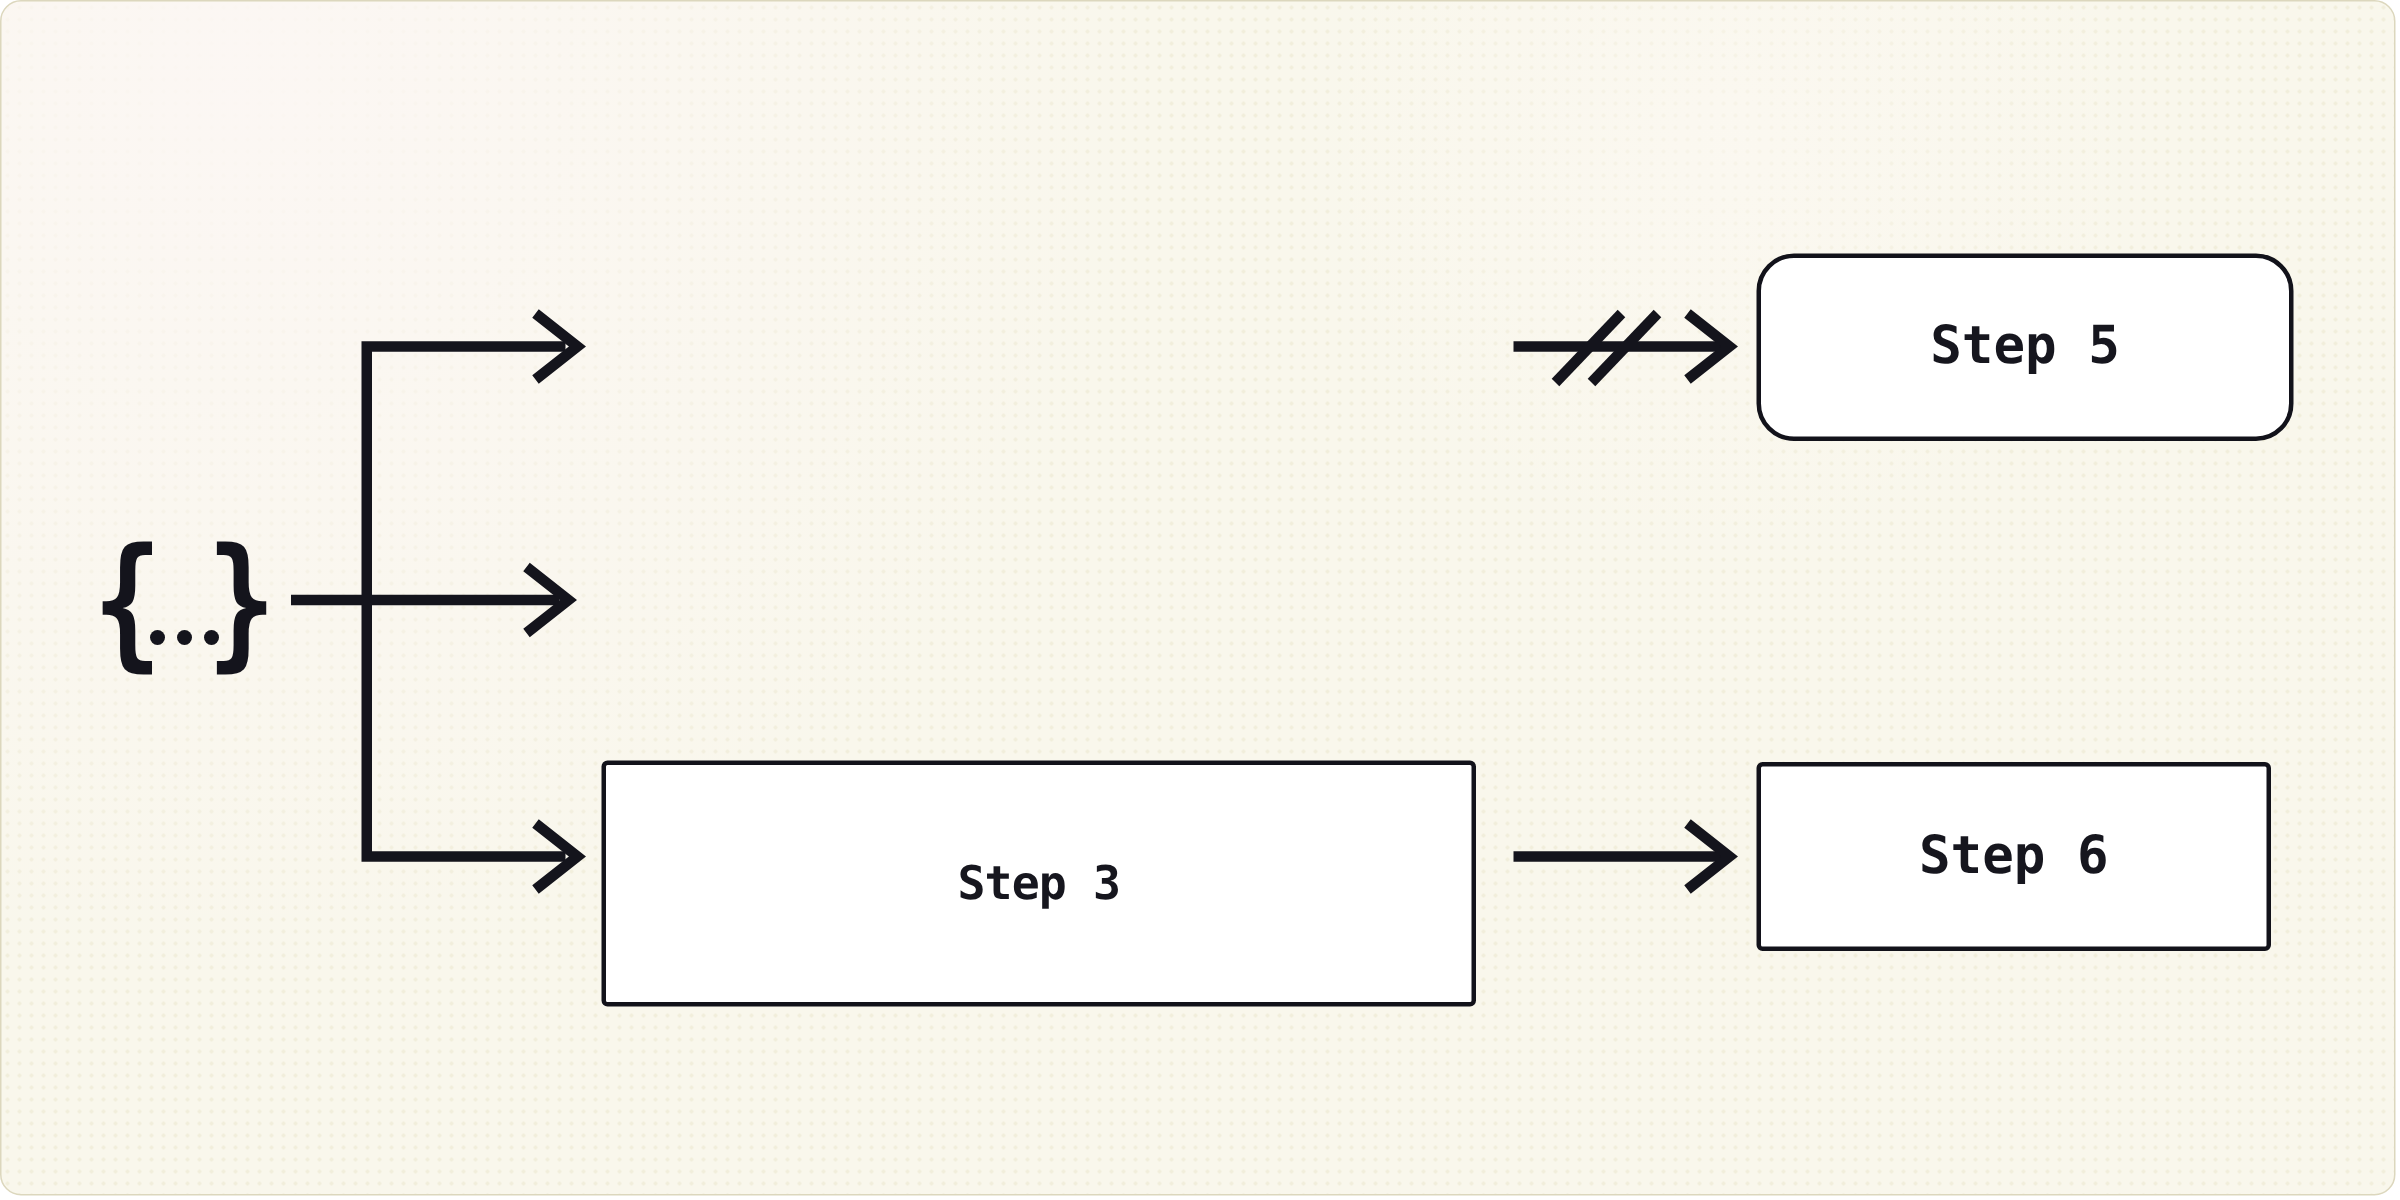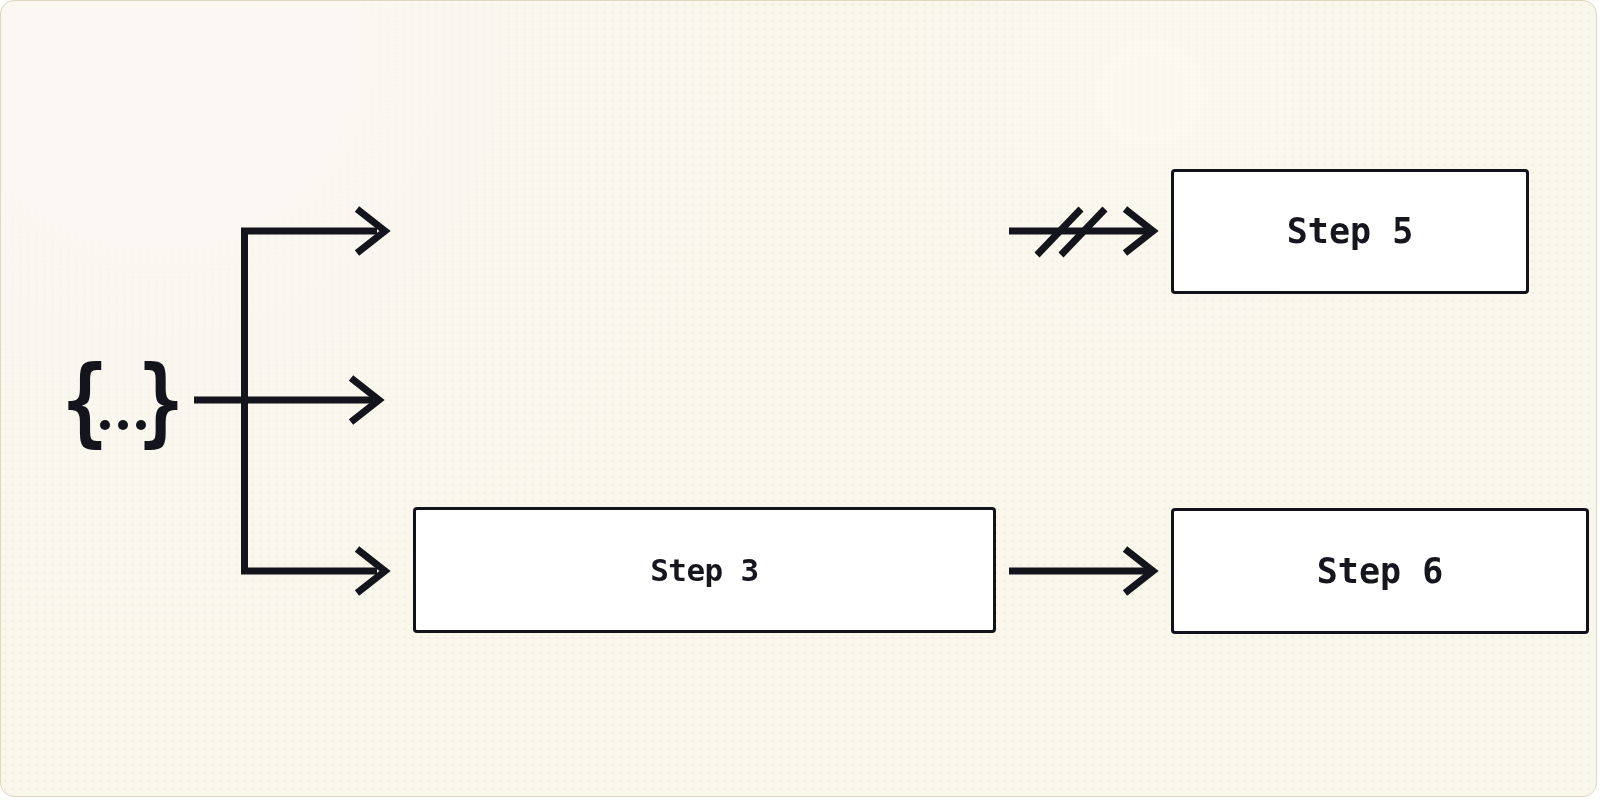--- a/index.html
+++ b/index.html
@@ -87,25 +87,25 @@
     <span class="dots">
         <i></i>
         <i></i>
         <i></i>
       </span>
     <span class="brace close">}</span>
   </div>
 
 
 
-  <div class="node" style="left:400px;top:506px;width:583px;height:126px;margin-left:12px;">
+  <div class="node" style="left:400px;top:506px;width:583px;height:164px;">
     <div class="node-label">Step 3</div>
   </div>
 
-  <div class="node small" style="left:1170px;top:168px;width:358px;height:125px;">
+  <div class="node small" style="left:1170px;top:168px;width:358px;height:125px;border-radius:25px;">
     <div class="node-label">Step 5</div>
   </div>
 
-  <div class="node small" style="left:1170px;top:507px;width:418px;height:126px;text-align:center;">
+  <div class="node small" style="left:1170px;top:507px;width:343px;height:126px;text-align:center;">
     <div class="node-label">Step 6</div>
   </div>
 
 </div>
 
 </body></html>

